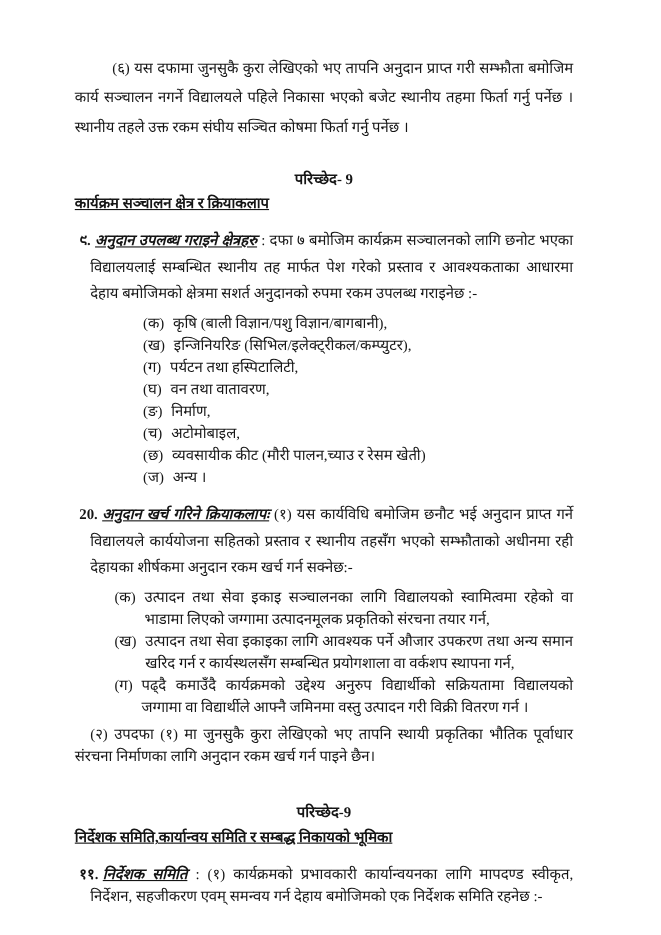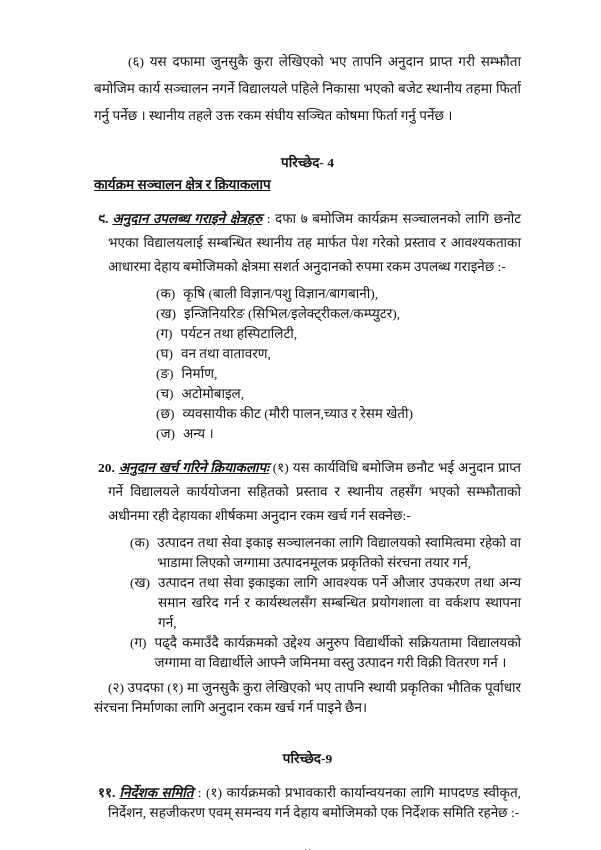--- a/index.html
+++ b/index.html
@@ -7,21 +7,21 @@
     width: 601px; height: 850px;
     background: #ffffff;
     color: #151515;
     font-family: "Liberation Serif", "DejaVu Serif", serif;
     font-size: 13.5px;
     overflow: hidden;
   }
   .page {
     box-sizing: border-box;
     width: 601px; height: 850px;
-    padding: 48px 80px 0 94px;
+    padding: 48px 80px 0 68px;
   }
   .para {
     text-align: justify;
     line-height: 27px;
     margin: 0;
   }
   .para.first { text-indent: 34px; }
   .ch-title {
     text-align: center;
     font-weight: bold;
@@ -70,21 +70,21 @@
   }
 </style>
 </head>
 <body>
 
 <div class="page">
 
   <p class="para first">(६) यस दफामा जुनसुकै कुरा लेखिएको भए तापनि अनुदान प्राप्त गरी सम्झौता बमोजिम कार्य सञ्चालन नगर्ने विद्यालयले पहिले निकासा भएको बजेट स्थानीय तहमा फिर्ता गर्नु पर्नेछ । स्थानीय तहले उक्त रकम संघीय सञ्चित कोषमा फिर्ता गर्नु पर्नेछ ।</p>
 
   <div class="ch-title-wrap1">
-    <p class="ch-title">परिच्छेद- 4</p>
+    <p class="ch-title">परिच्छेद- 9</p>
     <p class="ch-sub">कार्यक्रम सञ्चालन क्षेत्र र क्रियाकलाप</p>
   </div>
 
   <p class="section"><span class="sec-num">९.</span><span class="sec-head">अनुदान उपलब्ध गराइने क्षेत्रहरु</span><span> : </span><span>दफा ७ बमोजिम कार्यक्रम सञ्चालनको लागि छनोट भएका विद्यालयलाई सम्बन्धित स्थानीय तह मार्फत पेश गरेको प्रस्ताव र आवश्यकताका आधारमा देहाय बमोजिमको क्षेत्रमा सशर्त अनुदानको रुपमा रकम उपलब्ध गराइनेछ :-</span></p>
 
   <div class="list list1">
     <div class="list-item">
       <span class="li-marker">(क)</span>
       <span class="li-text">कृषि (बाली विज्ञान/पशु विज्ञान/बागबानी),</span>
     </div>
@@ -132,19 +132,20 @@
     <div class="list-item">
       <span class="li-marker">(ग)</span>
       <span class="li-text">पढ्दै कमाउँदै कार्यक्रमको उद्देश्य अनुरुप विद्यार्थीको सक्रियतामा विद्यालयको जग्गामा वा विद्यार्थीले आफ्नै जमिनमा वस्तु उत्पादन गरी विक्री वितरण गर्न ।</span>
     </div>
   </div>
 
   <p class="sub-para">(२) उपदफा (१) मा जुनसुकै कुरा लेखिएको भए तापनि स्थायी प्रकृतिका भौतिक पूर्वाधार संरचना निर्माणका लागि अनुदान रकम खर्च गर्न पाइने छैन।</p>
 
   <div class="ch-title-wrap2">
     <p class="ch-title">परिच्छेद-9</p>
+    <p class="ch-sub">निर्देशक समिति,कार्यान्वय समिति र सम्बद्ध निकायको भूमिका</p>
   </div>
 
   <p class="section tight"><span class="sec-num">११.</span><span class="sec-head">निर्देशक समिति</span><span> : </span><span>(१) कार्यक्रमको प्रभावकारी कार्यान्वयनका लागि मापदण्ड स्वीकृत, निर्देशन, सहजीकरण एवम् समन्वय गर्न देहाय बमोजिमको एक निर्देशक समिति रहनेछ :-</span></p>
 
   <p class="page-number">४</p>
 
 </div>
 
 </body></html>

